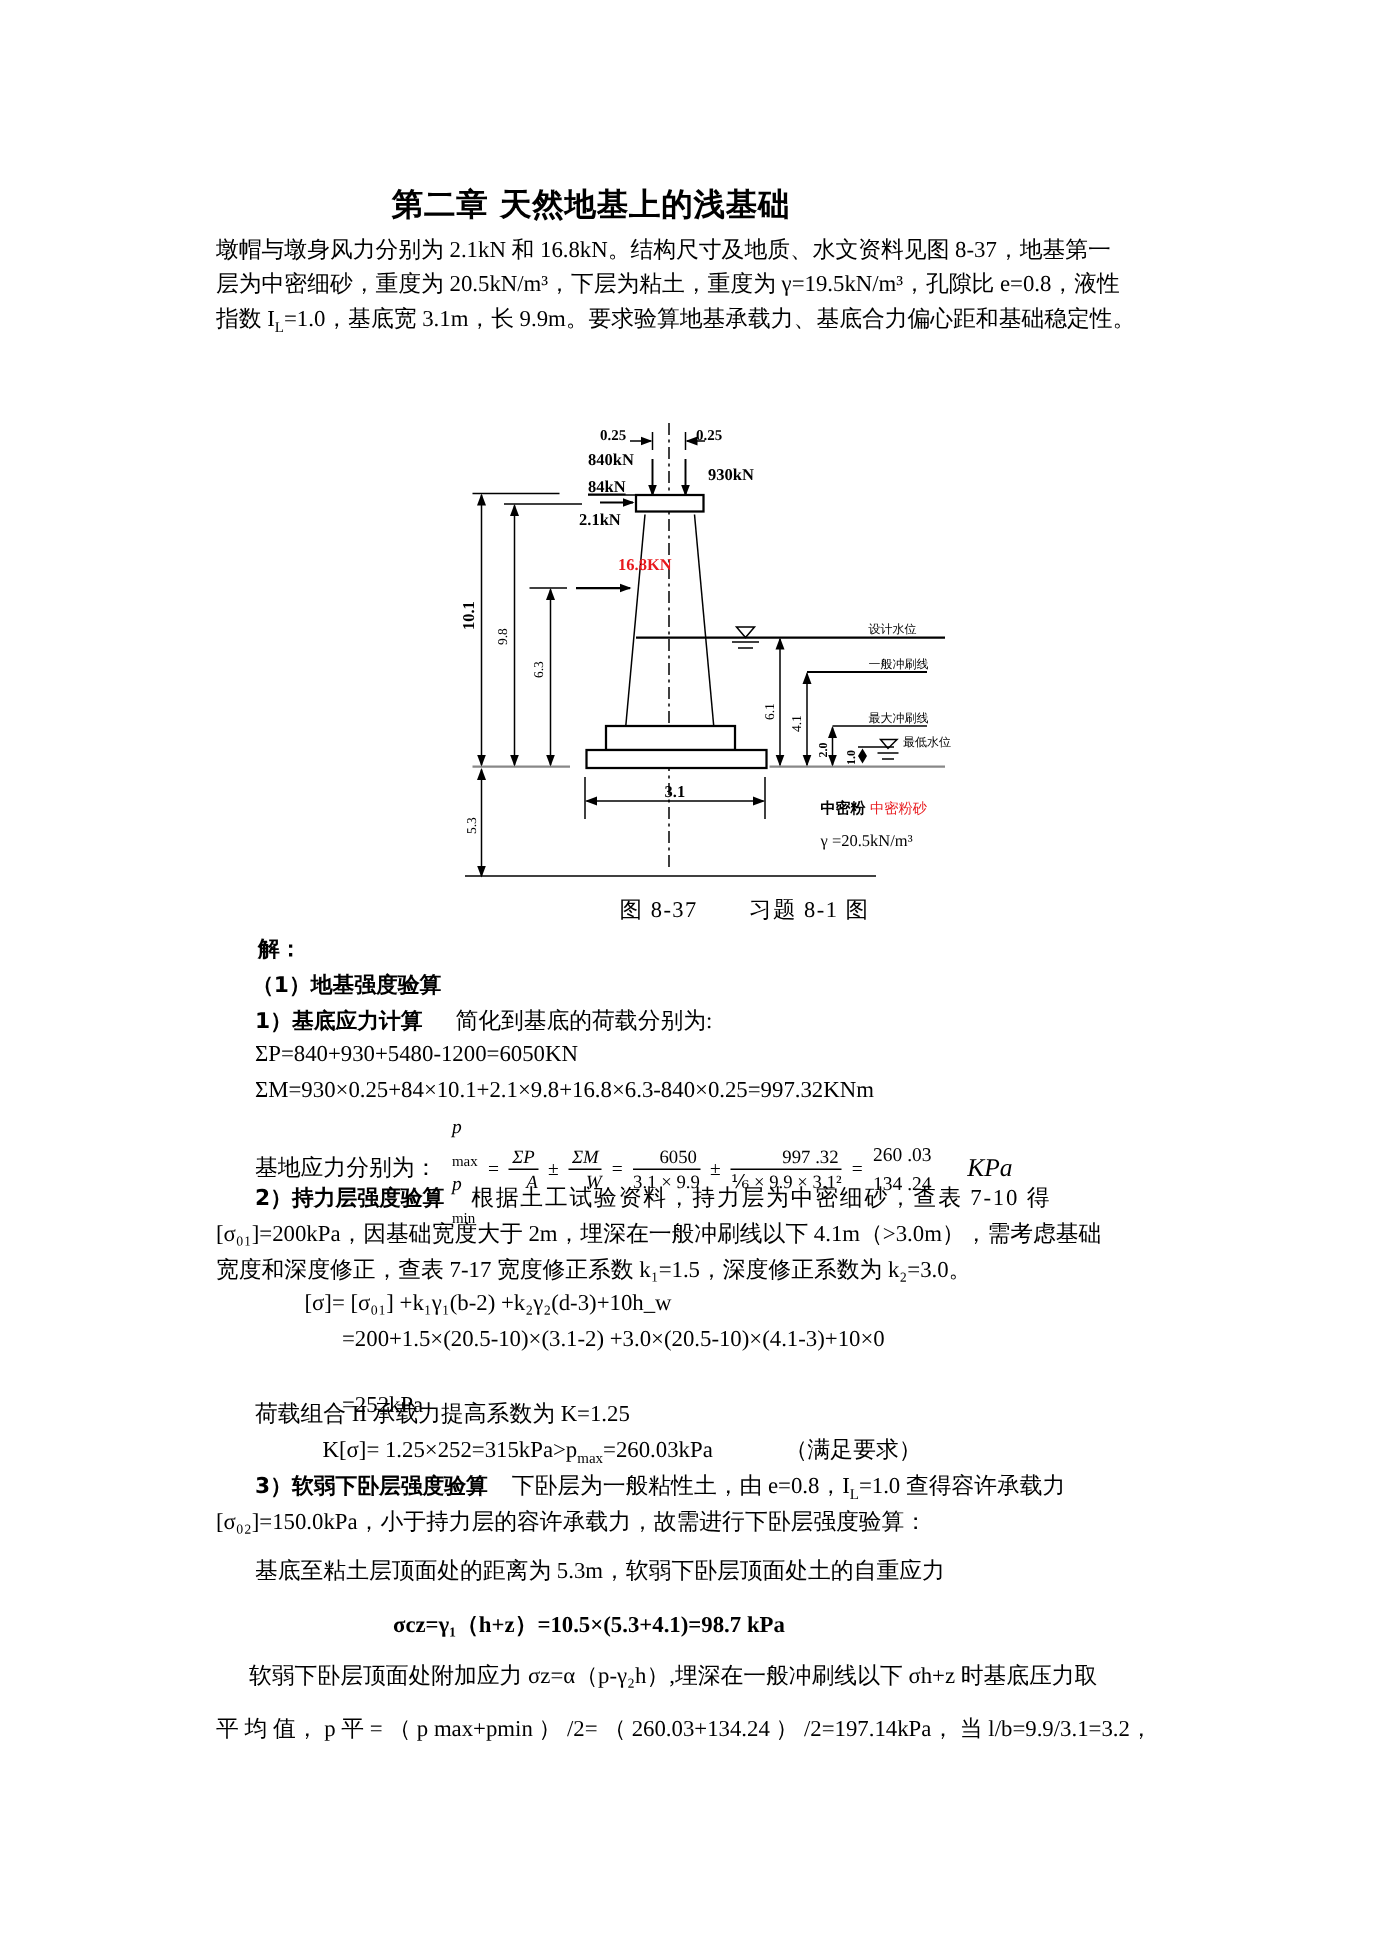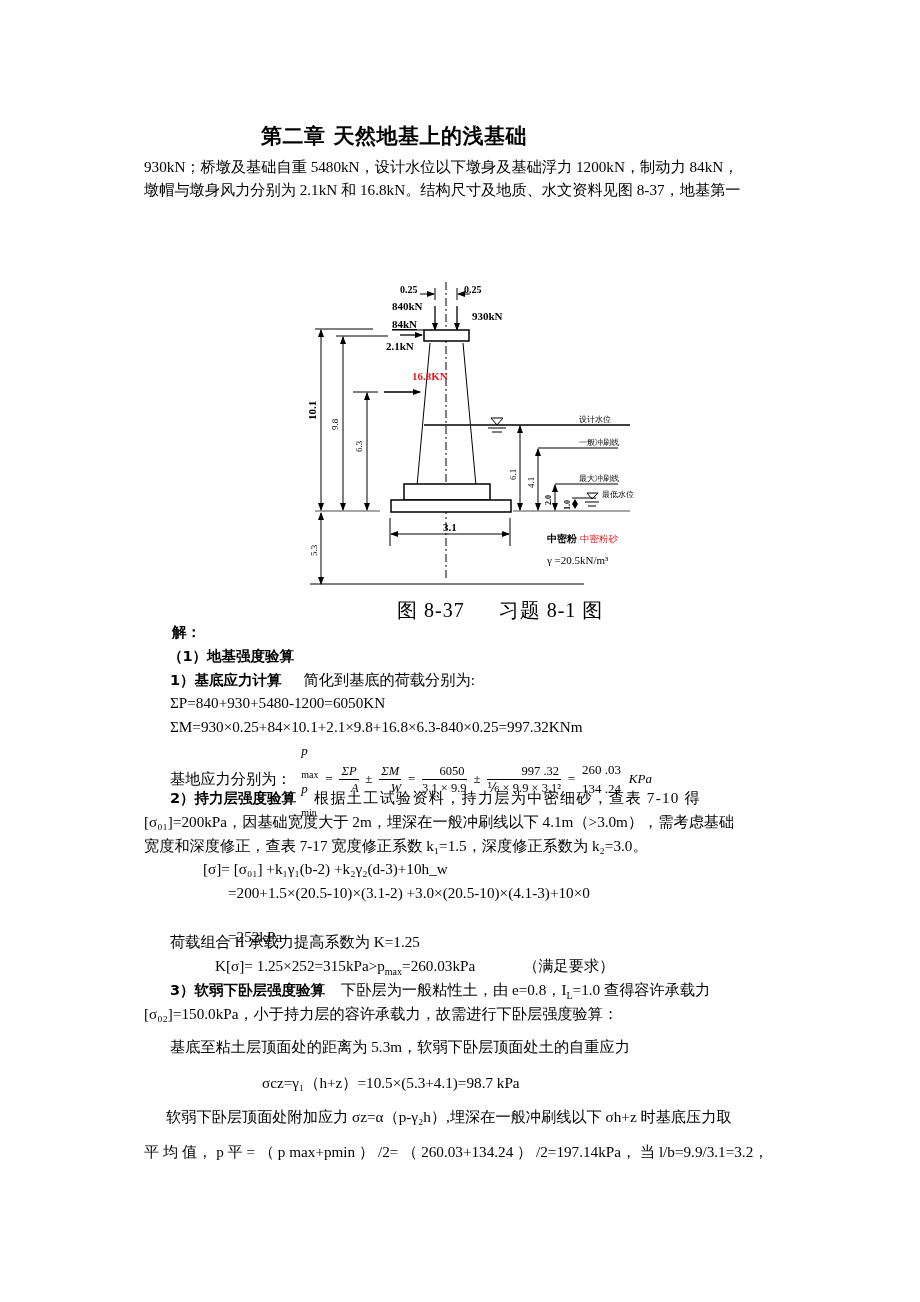--- a/index.html
+++ b/index.html
@@ -17,38 +17,39 @@
   .para {
     left: 144px; width: 636px; top: 155px;
     font-size: 15.2px; line-height: 23.2px; white-space: normal;
     text-align: justify;
   }
   .para .ln { display: block; white-space: nowrap; }
   .bold-cn { font-family: "DejaVu Sans", sans-serif; font-weight: bold; font-size: 14.5px; }
   .line { font-size: 15.2px; }
   sub, sup { font-size: 10px; line-height: 0; text-align: right; }
   .it { font-style: italic; }
-  .caption { font-size: 20px; letter-spacing: 1px; }
+  .caption { font-size: 15px; letter-spacing: 1px; margin-left: 16px; }
   .red { color: #e8191d; }
   .frac { display: inline-block; vertical-align: middle; text-align: center; }
   .frac .num, .frac .den { display: block; line-height: 16px; font-size: 12.5px; text-align: right; }
   .frac .num { border-bottom: 1px solid #000; padding: 0 2px; }
   .eqsym { font-size: 13px; vertical-align: middle; padding: 0 3px; }
   .stack { display: inline-block; vertical-align: middle; line-height: 19px; font-size: 13px; }
   .stack span { display: block; }
   svg text { font-family: "Liberation Serif", serif; }
 </style>
 </head>
 <body>
 
 <div class="abs title">第二章 天然地基上的浅基础</div>
 
 <div class="abs para">
-  <span class="ln">930kN；桥墩及基础自重 5480kN，设计水位以下墩身及基础浮力 1200kN，制动力 84kN，</span>
   <span class="ln">墩帽与墩身风力分别为 2.1kN 和 16.8kN。结构尺寸及地质、水文资料见图 8-37，地基第一</span>
+  <span class="ln">层为中密细砂，重度为 20.5kN/m³，下层为粘土，重度为 γ=19.5kN/m³，孔隙比 e=0.8，液性</span>
+  <span class="ln"><span>指数 I</span><sub>L</sub><span>=1.0，基底宽 3.1m，长 9.9m。要求验算地基承载力、基底合力偏心距和基础稳定性。</span></span>
 </div>
 
 <svg class="abs" style="left:300px;top:280px;" width="360" height="320" viewBox="0 0 360 320">
   <defs>
     <marker id="ah" markerWidth="8" markerHeight="8" refX="7" refY="4" orient="auto" markerUnits="userSpaceOnUse">
       <path d="M0,1 L8,4 L0,7 Z" fill="#000"></path>
     </marker>
     <marker id="ahs" markerWidth="8" markerHeight="8" refX="1" refY="4" orient="auto" markerUnits="userSpaceOnUse">
       <path d="M8,1 L0,4 L8,7 Z" fill="#000"></path>
     </marker>
@@ -155,36 +156,36 @@
   <span class="frac it"><span class="num">ΣM</span><span class="den">W</span></span>
   <span class="eqsym">=</span>
   <span class="frac"><span class="num">6050</span><span class="den">3.1 × 9.9</span></span>
   <span class="eqsym">±</span>
   <span class="frac"><span class="num">997 .32</span><span class="den">⅙ × 9.9 × 3.1²</span></span>
   <span class="eqsym">=</span>
   <span class="stack">
     <span>260 .03</span>
     <span>134 .24</span>
   </span>
-  <span class="it" style="vertical-align:middle;font-size:13px;margin-left:4px;">KPa</span>
+  <span class="it" style="vertical-align:middle;font-size:17px;margin-left:20px;">KPa</span>
 </div>
 
 <div class="abs line" style="left:170px;top:788px;">
   <span class="bold-cn">2）持力层强度验算</span><span style="display:inline-block;width:18px;"></span><span style="letter-spacing:1.2px;">根据土工试验资料，持力层为中密细砂，查表 7-10 得</span>
 </div>
 <div class="abs line" style="left:144px;top:812px;">[σ₀₁]=200kPa，因基础宽度大于 2m，埋深在一般冲刷线以下 4.1m（&gt;3.0m），需考虑基础</div>
 <div class="abs line" style="left:144px;top:836px;">宽度和深度修正，查表 7-17 宽度修正系数 k₁=1.5，深度修正系数为 k₂=3.0。</div>
 <div class="abs line" style="left:203px;top:860px;">[σ]= [σ₀₁] +k₁γ₁(b-2) +k₂γ₂(d-3)+10h_w</div>
 <div class="abs line" style="left:228px;top:884px;">=200+1.5×(20.5-10)×(3.1-2) +3.0×(20.5-10)×(4.1-3)+10×0</div>
 <div class="abs line" style="left:228px;top:908px;margin-top:20px;">=252kPa</div>
 <div class="abs line" style="left:170px;top:932px;">荷载组合 II 承载力提高系数为 K=1.25</div>
 <div class="abs line" style="left:215px;top:956px;">
   <span>K[σ]= 1.25×252=315kPa&gt;p</span><sub>max</sub><span>=260.03kPa</span><span style="display:inline-block;width:48px;"></span><span>（满足要求）</span>
 </div>
 
 <div class="abs line" style="left:170px;top:980px;">
   <span class="bold-cn">3）软弱下卧层强度验算</span><span style="display:inline-block;width:16px;"></span><span>下卧层为一般粘性土，由 e=0.8，I</span><sub>L</sub><span>=1.0 查得容许承载力</span>
 </div>
 <div class="abs line" style="left:144px;top:1004px;">[σ₀₂]=150.0kPa，小于持力层的容许承载力，故需进行下卧层强度验算：</div>
 <div class="abs line" style="left:170px;top:1037px;">基底至粘土层顶面处的距离为 5.3m，软弱下卧层顶面处土的自重应力</div>
-<div class="abs line" style="left:262px;top:1073px;">σcz=γ₁（h+z）=10.5×(5.3+4.1)=98.7 kPa</div>
+<div class="abs line" style="left:262px;top:1073px;font-weight:bold;">σcz=γ₁（h+z）=10.5×(5.3+4.1)=98.7 kPa</div>
 <div class="abs line" style="left:166px;top:1107px;">软弱下卧层顶面处附加应力 σz=α（p-γ₂h）,埋深在一般冲刷线以下 σh+z 时基底压力取</div>
 <div class="abs line" style="left:144px;top:1142px;">平 均 值， p 平 = （ p max+pmin ） /2= （ 260.03+134.24 ） /2=197.14kPa， 当 l/b=9.9/3.1=3.2，</div>
 
 </body></html>

